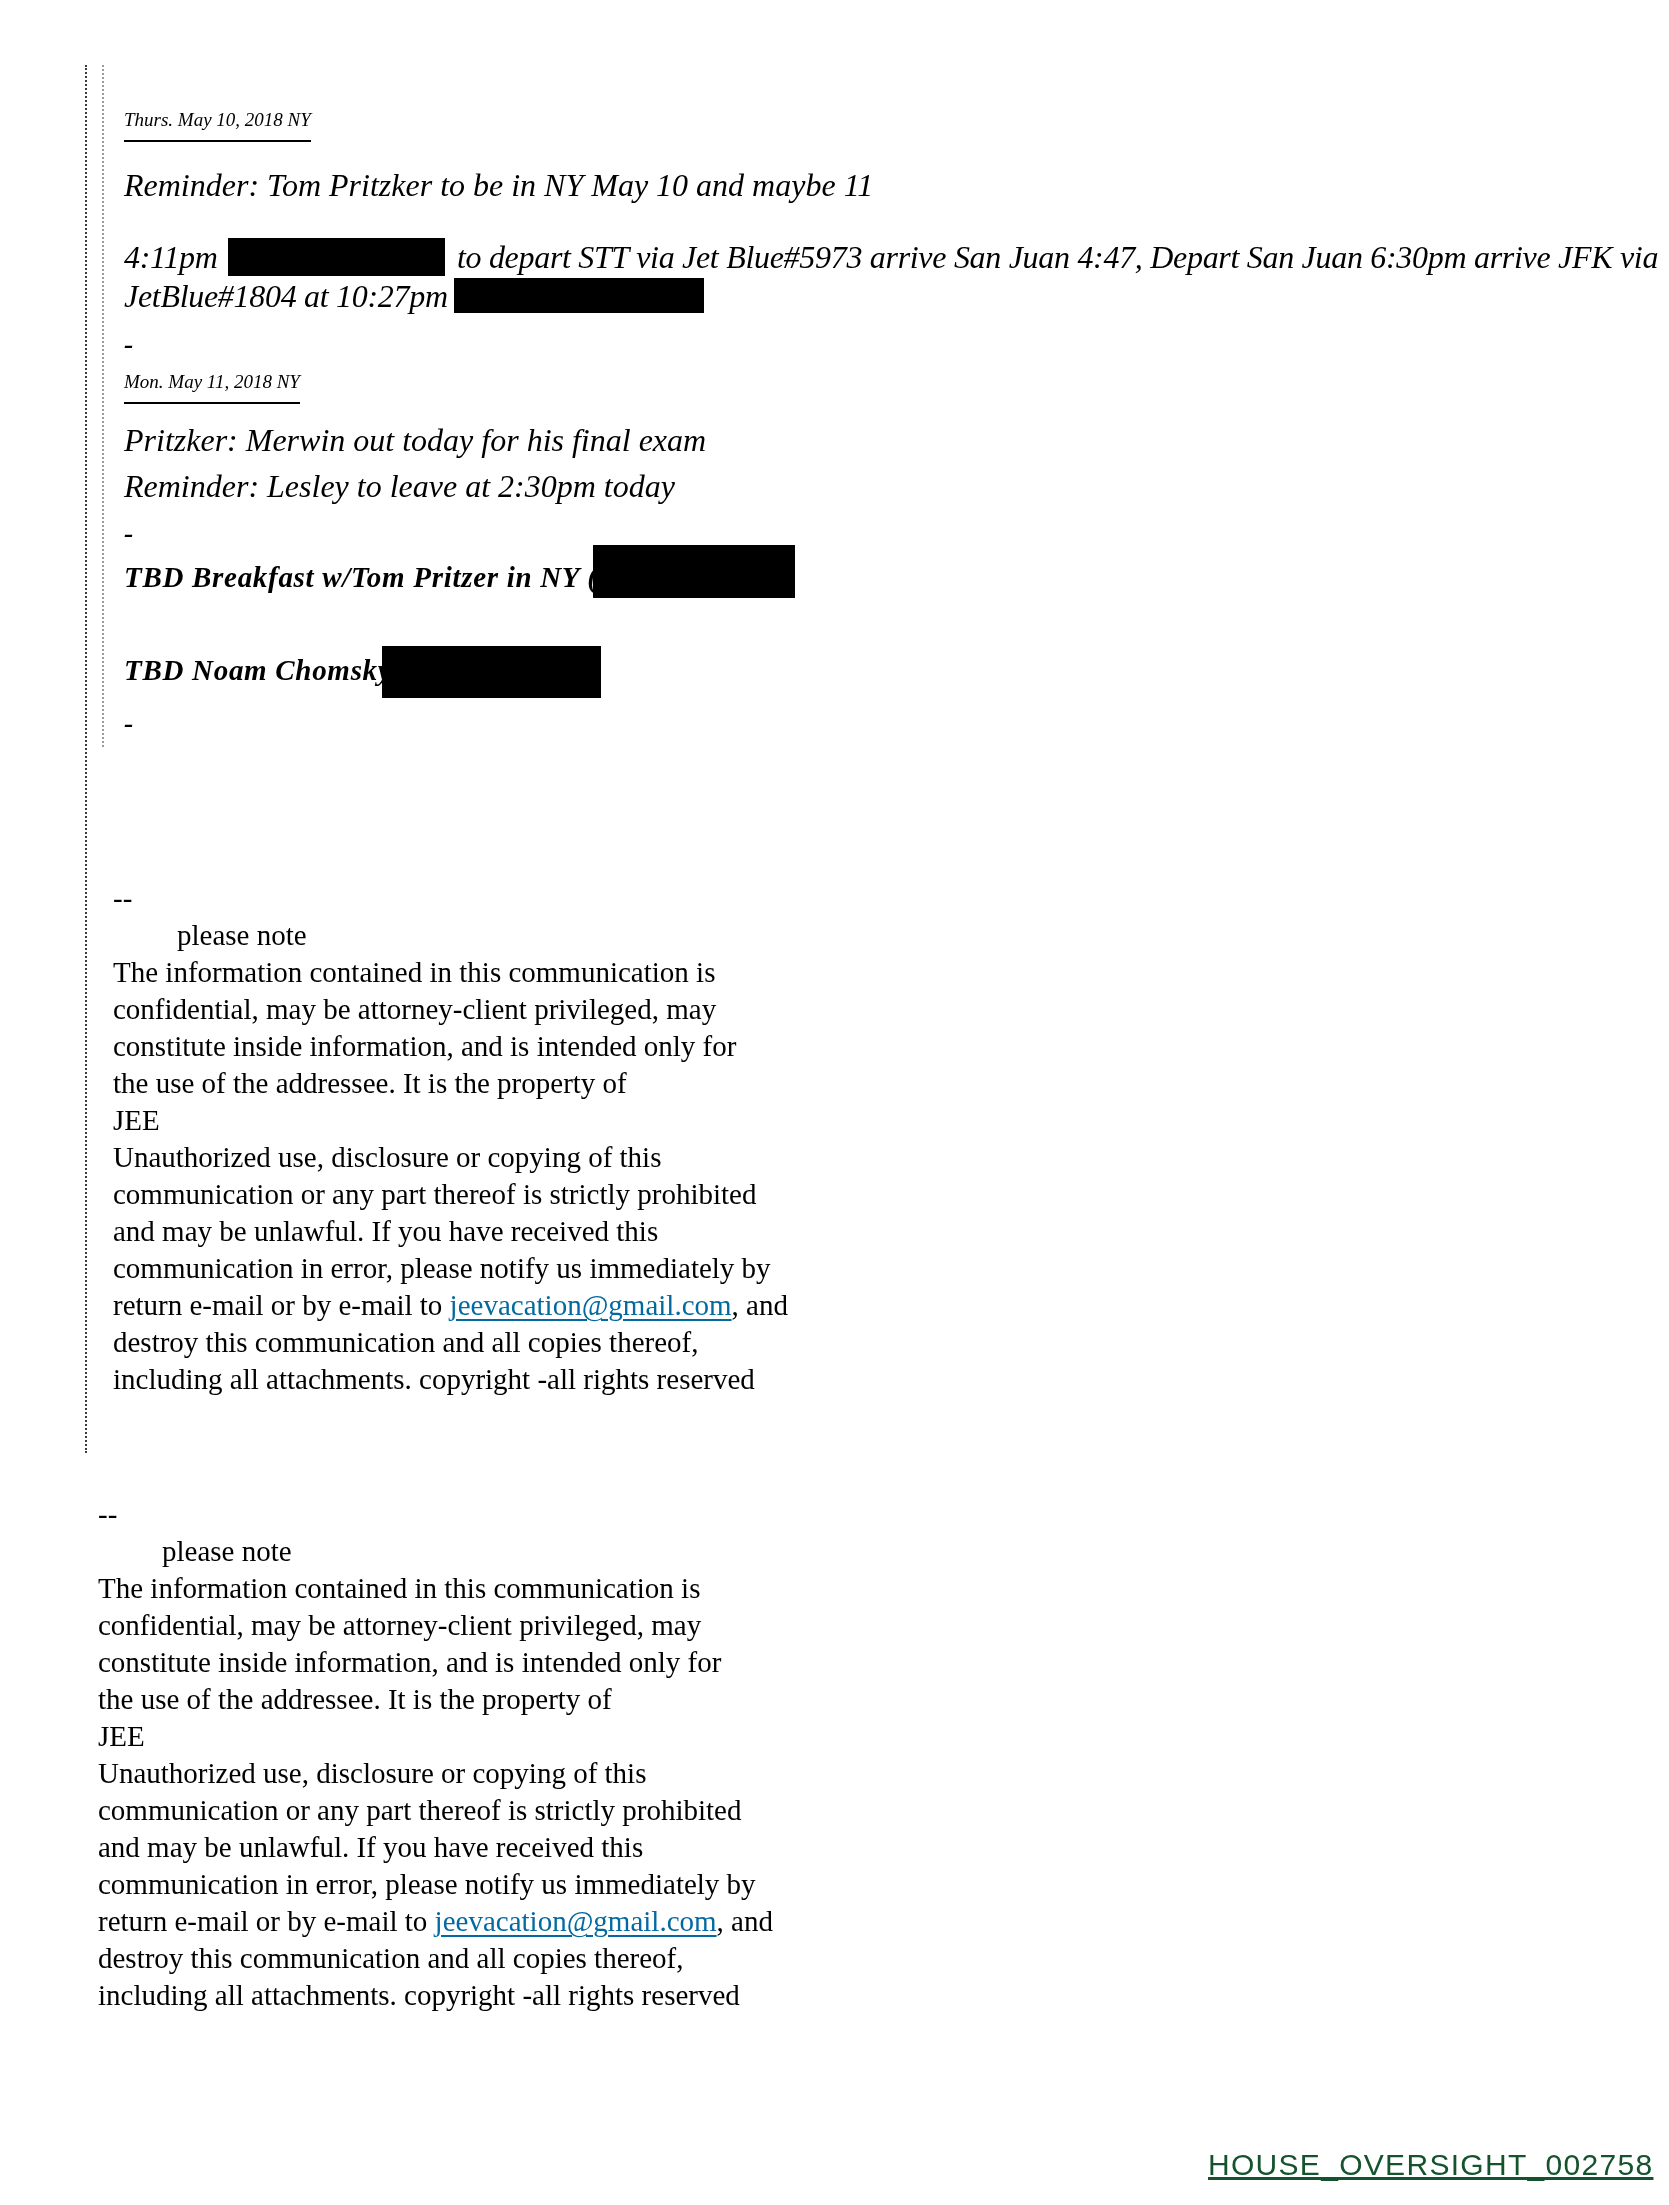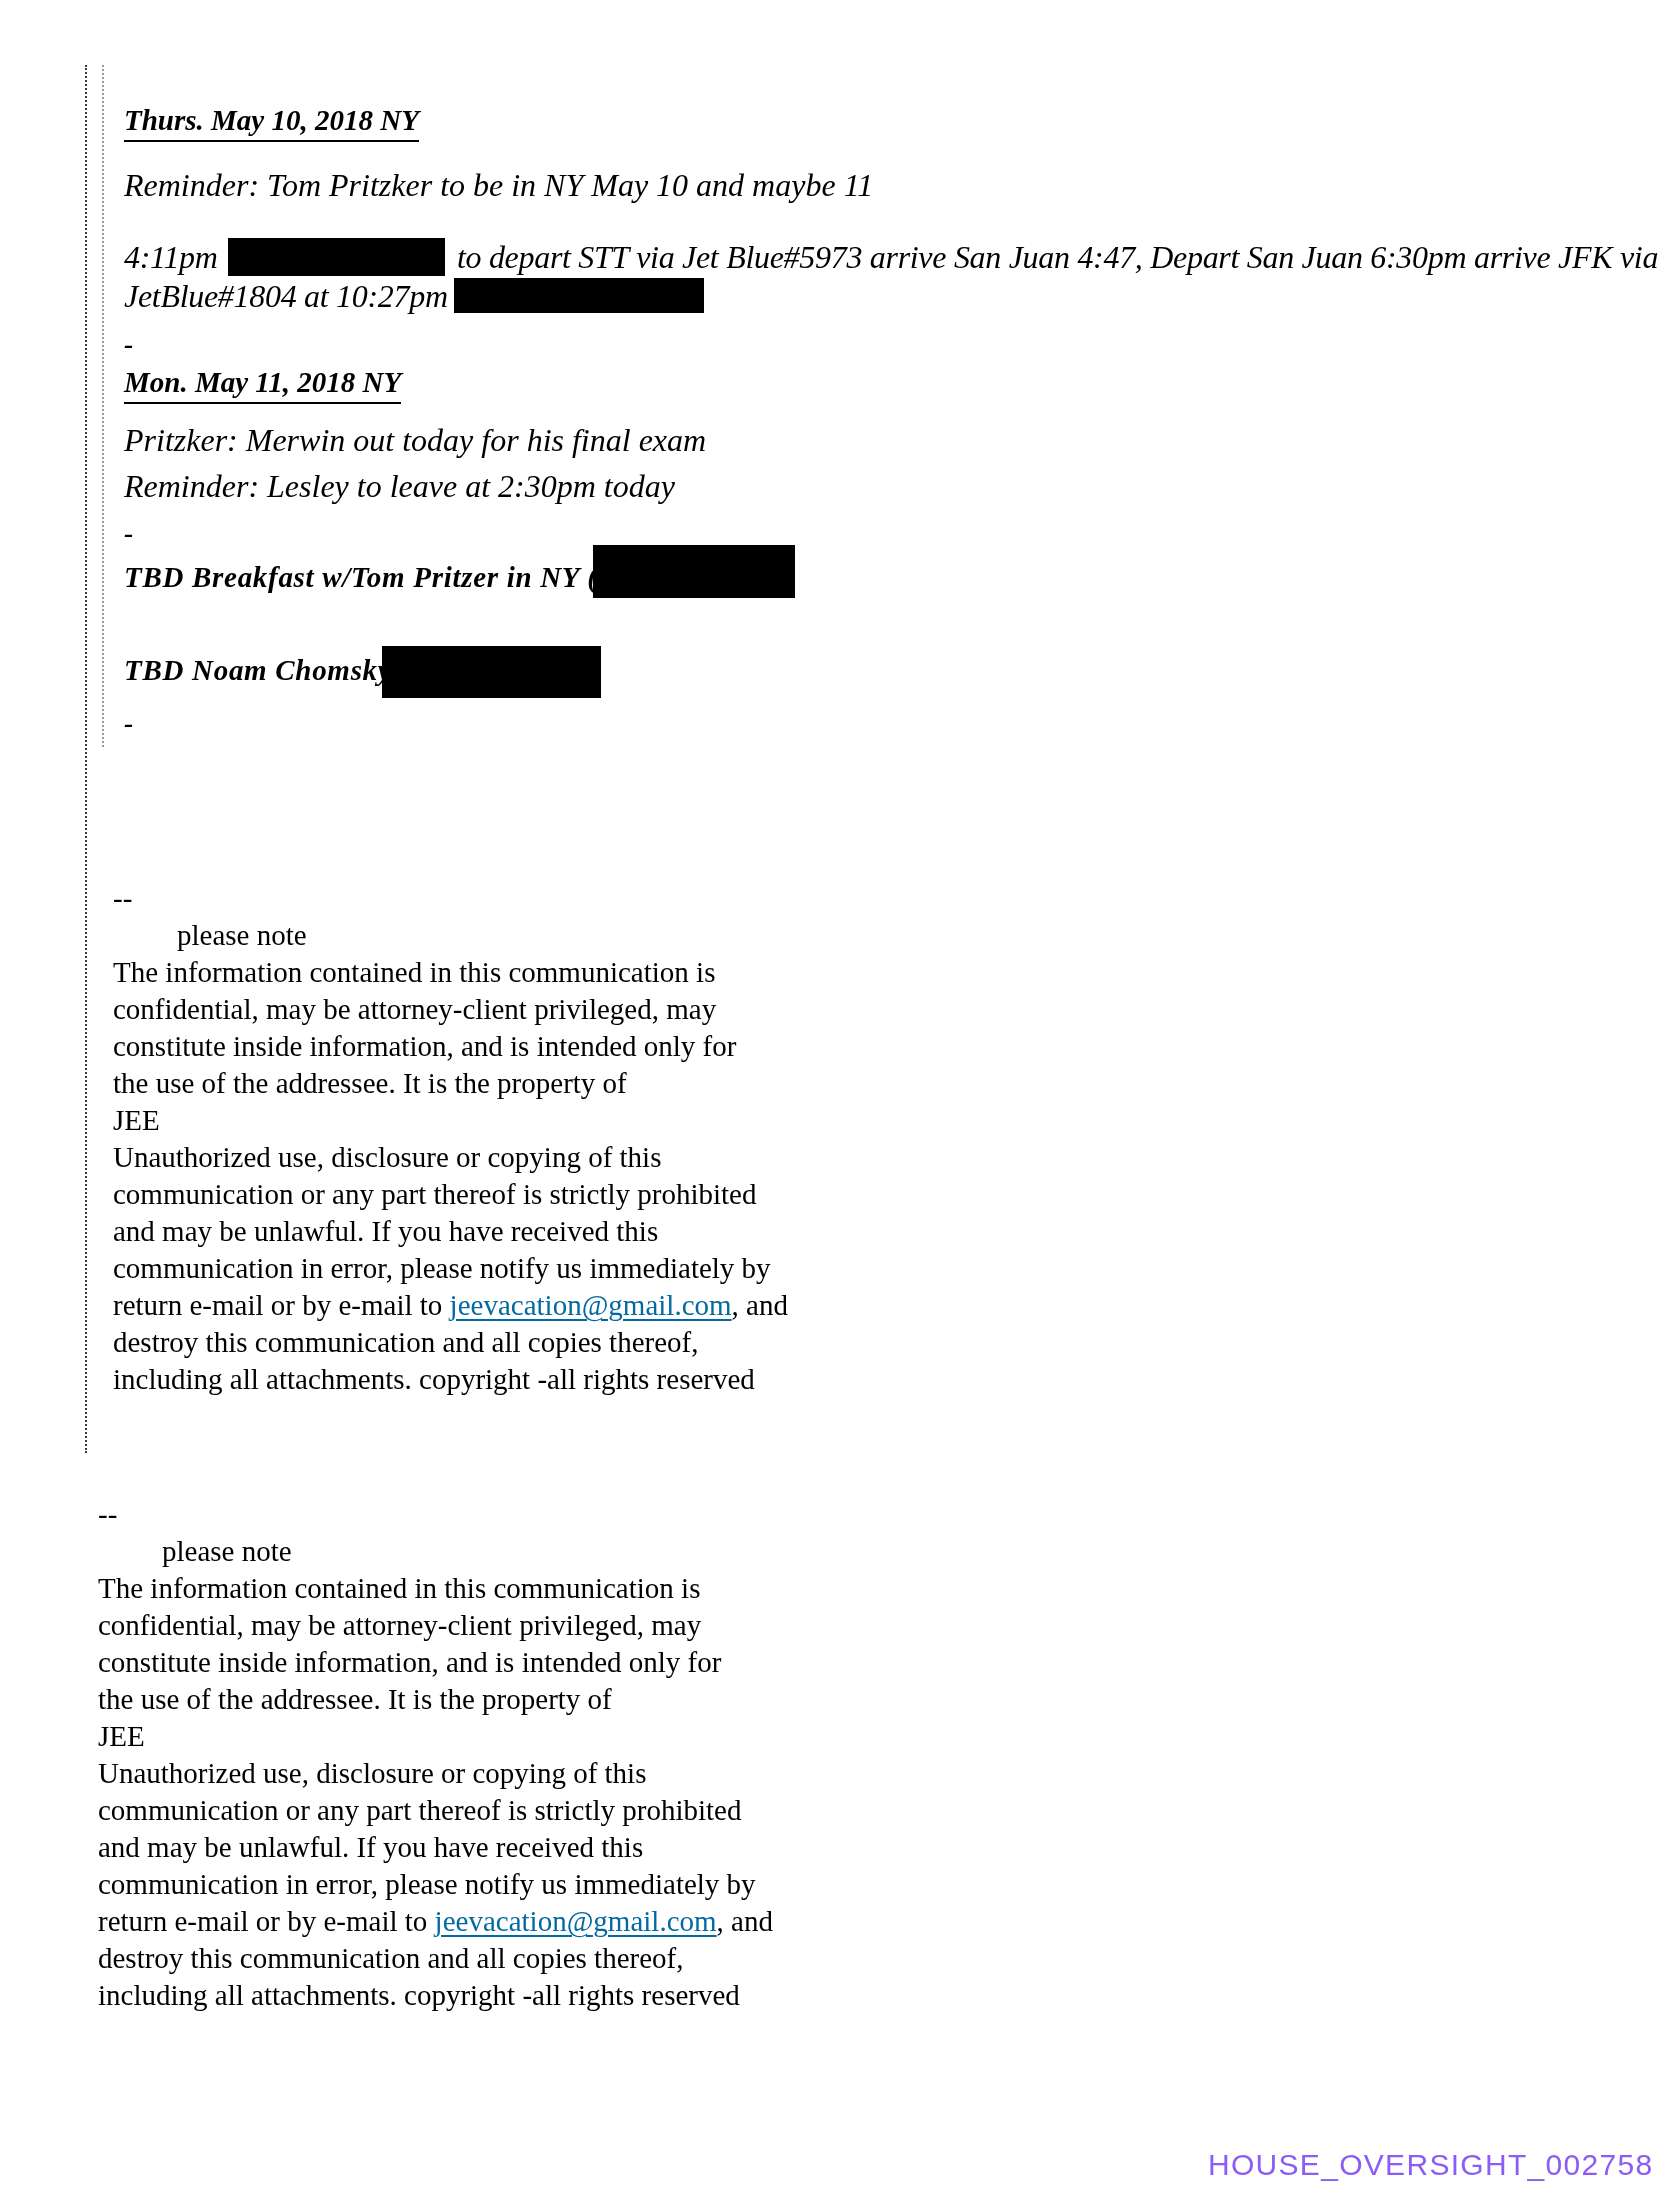--- a/index.html
+++ b/index.html
@@ -36,22 +36,22 @@
   
   .row {
     position: absolute;
     left: 124px;
     white-space: nowrap;
     font-style: italic;
     font-size: 32px;
     line-height: 34px;
   }
   .heading {
-    font-size: 29px;
-    font-weight: bold;
+    font-size: 19px;
+    font-weight: normal;
   }
   .heading .u {
     display: inline-block;
     border-bottom: 2.6px solid #000;
     padding-bottom: 3.3px;
   }
   .tbd {
     font-size: 29px;
     font-weight: bold;
     letter-spacing: 0.7px;
@@ -109,22 +109,23 @@
   }
   
   .stamp {
     position: absolute;
     left: 1208px;
     top: 2148px;
     font-family: "Liberation Sans", sans-serif;
     font-style: normal;
     font-size: 30px;
     letter-spacing: 1.3px;
-    color: #8b5cf6;
+    color: #14532d;
     white-space: nowrap;
+    text-decoration: underline;
   }
 </style>
 </head>
 <body>
 
 <div class="page">
 
   <div class="vline-1"></div>
   <div class="vline-2"></div>
 

